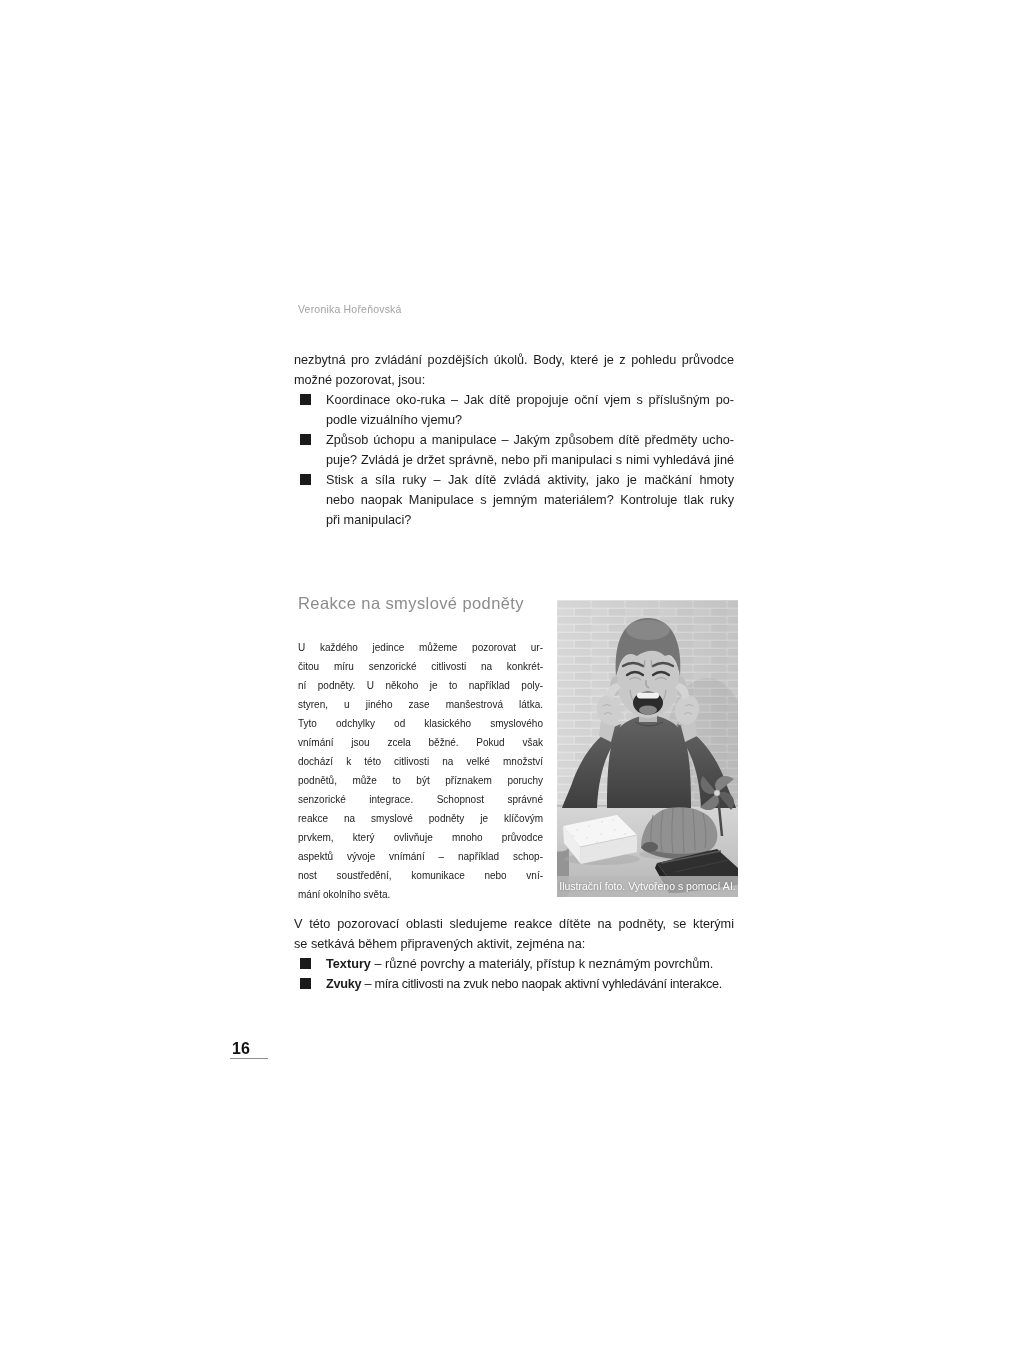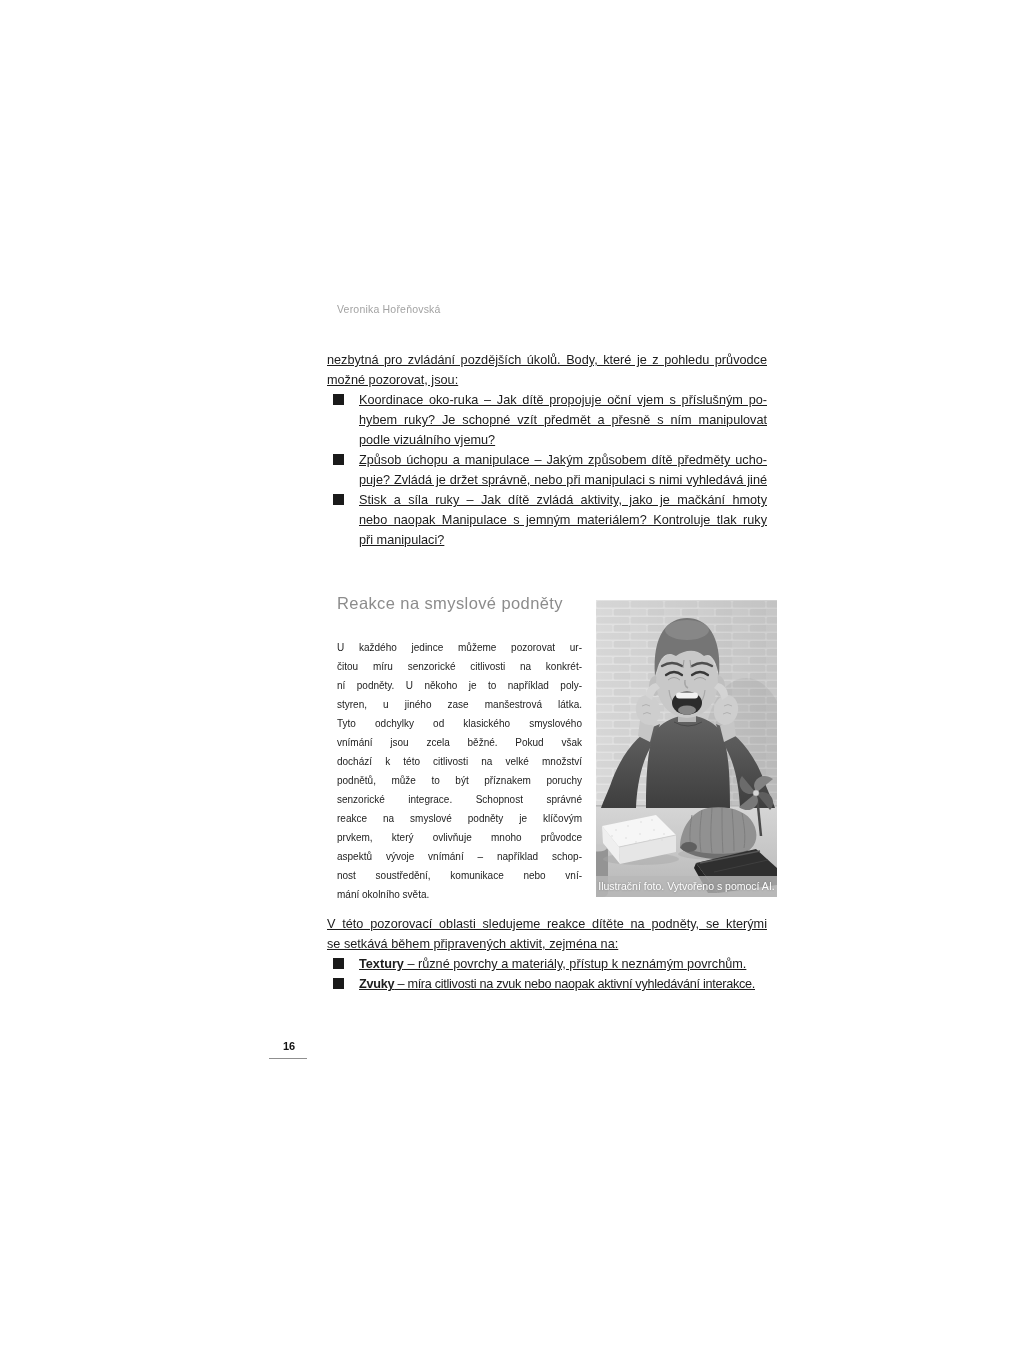--- a/index.html
+++ b/index.html
@@ -4,27 +4,26 @@
 <title>Page 16</title>
 <style>
   html,body { margin:0; padding:0; background:#ffffff; }
   .page {
     position:relative;
     width:904px; height:1365px;
     background:#ffffff;
     font-family:"Liberation Sans", sans-serif;
     color:#1c1c1c;
     overflow:hidden;
-    margin-left:39px;
   }
   .running-head {
     position:absolute; left:298px; top:303px;
     font-size:10.5px; color:#a3a3a3; letter-spacing:.2px;
   }
-  .textblock { position:absolute; left:288px; width:440px; font-size:12.7px; line-height:20px;text-decoration:underline; }
+  .textblock { position:absolute; left:294px; width:440px; font-size:12.7px; line-height:20px; }
   .jl  { text-align:justify; text-align-last:justify; }
   .ll  { text-align:left; text-align-last:left; }
   .intro   { top:350px; }
   .obs-list { top:390px; }
   .bullet-item { position:relative; padding-left:32px; }
   .bullet-square {
     position:absolute; left:6px; top:4px;
     width:11px; height:11px; background:#1a1a1a; display:block;
   }
   .section-heading {
@@ -52,40 +51,39 @@
   .stimuli-list { top:954px; }
   .stimuli-line { white-space:nowrap; }
   .stimuli-line.tight { letter-spacing:-0.3px; }
   .term { font-weight:bold;text-align:right; }
   .page-number-rule {
     position:absolute; left:230px; top:1058px; width:38px; height:1px;
     background:#8f8f8f;
   }
   .page-number {
     position:absolute; left:232px; top:1040px; width:36px;
-    font-size:11px; font-weight:bold; text-align:center; color:#111;
+    font-size:16px; font-weight:bold; text-align:left; color:#111;
   }
 </style>
 </head>
 <body>
 
 <div class="page">
 
   <div class="running-head">Veronika Hořeňovská</div>
 
   <div class="textblock intro">
     <div class="jl">nezbytná pro zvládání pozdějších úkolů. Body, které je z pohledu průvodce</div>
     <div class="ll">možné pozorovat, jsou:</div>
   </div>
 
   <div class="textblock obs-list">
     <div class="bullet-item">
       <span class="bullet-square"></span>
       <div class="jl">Koordinace oko-ruka – Jak dítě propojuje oční vjem s příslušným po-</div>
-      <div class="jl">hybem ruky? Je schopné vzít předmět a přesně s ním manipulovat</div>
       <div class="ll">podle vizuálního vjemu?</div>
     </div>
     <div class="bullet-item">
       <span class="bullet-square"></span>
       <div class="jl">Způsob úchopu a manipulace – Jakým způsobem dítě předměty ucho-</div>
       <div class="jl">puje? Zvládá je držet správně, nebo při manipulaci s nimi vyhledává jiné</div>
     </div>
     <div class="bullet-item">
       <span class="bullet-square"></span>
       <div class="jl">Stisk a síla ruky – Jak dítě zvládá aktivity, jako je mačkání hmoty</div>

